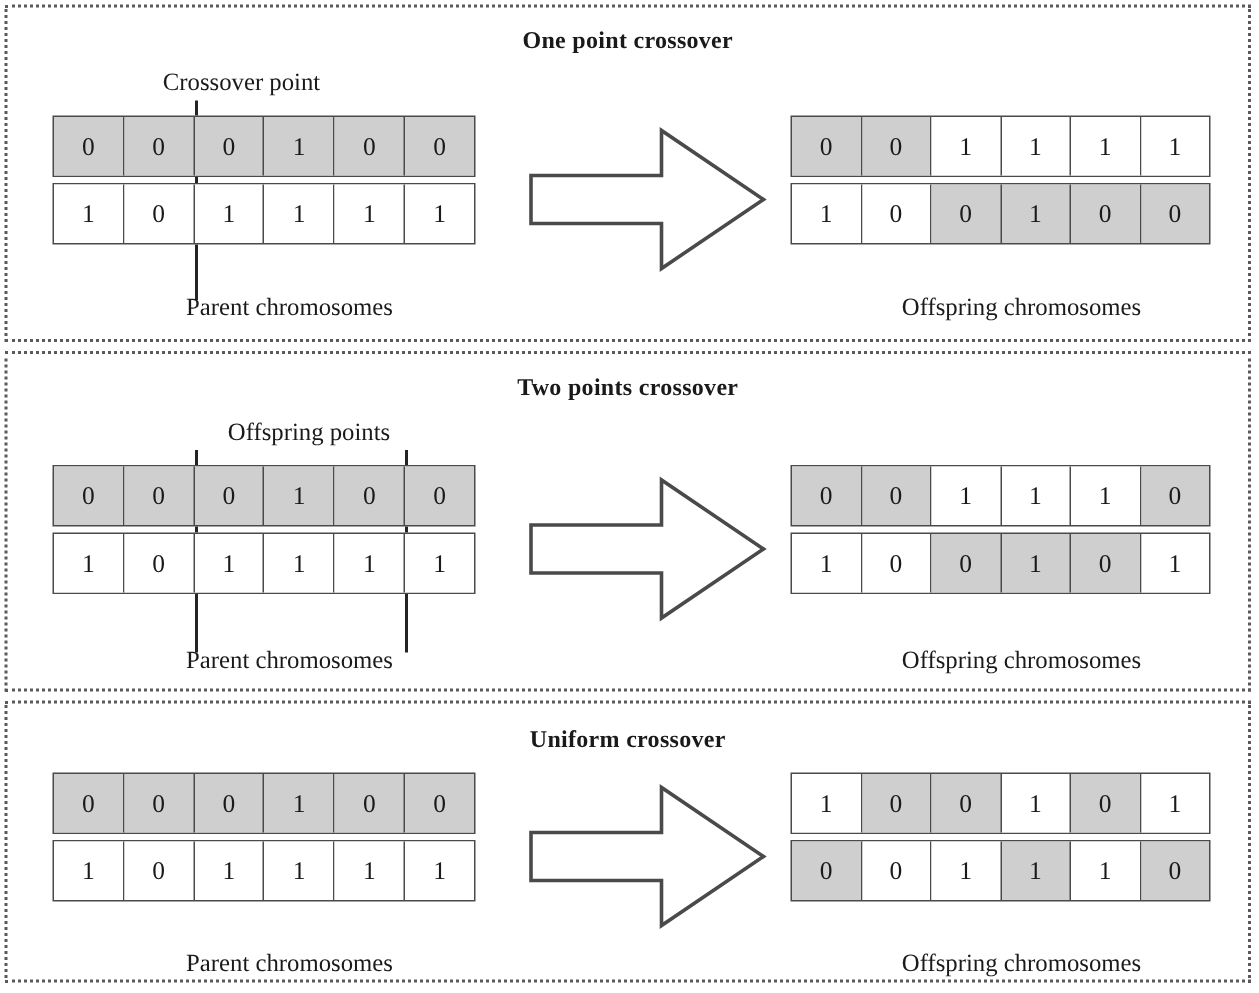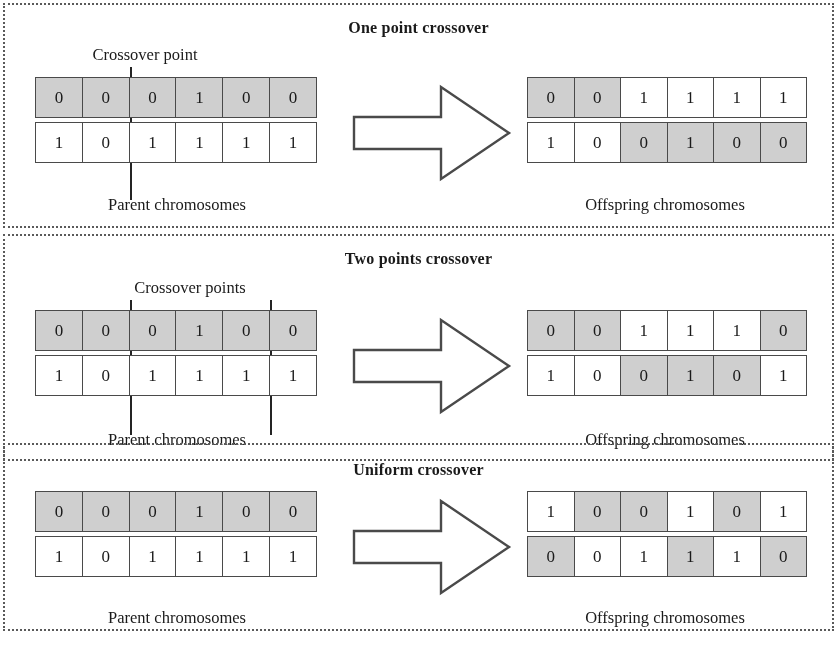--- a/index.html
+++ b/index.html
@@ -25,21 +25,21 @@
 
   .panel {
     position: absolute;
     left: 3px;
     width: 831px;
     border: 2px dotted #5a5a5a;
     box-sizing: border-box;
   }
   .panel-1 { top: 3px;   height: 225px; }
   .panel-2 { top: 234px; height: 227px; }
-  .panel-3 { top: 443px; height: 188px; }
+  .panel-3 { top: 467px; height: 188px; }
 
   .panel-title {
     position: absolute;
     top: 14px;
     left: 0;
     width: 100%;
     text-align: center;
     font-weight: bold;
     font-size: 16px;
     letter-spacing: 0.2px;
@@ -87,20 +87,21 @@
 
   
   .caption {
     position: absolute;
     font-size: 16.5px;
     white-space: nowrap;
   }
   .caption.centered {
     text-align: right;
     transform: translateX(-50%);
+    margin-left: 16px;
   }
 
   
   .arrow {
     position: absolute;
   }
   .arrow svg { display: block; }
 </style>
 </head>
 <body>
@@ -159,21 +160,21 @@
         <div class="cell shaded">0</div>
       </div>
     </div>
 
     <div class="caption centered" style="left:660px; top:190px;">Offspring chromosomes</div>
   </div>
 
   <div class="panel panel-2">
     <div class="panel-title">Two points crossover</div>
 
-    <div class="caption centered" style="left:185px; top:42px;">Crossover points</div>
+    <div class="caption centered" style="left:185px; top:42px;">Offspring points</div>
 
     <div class="xline" style="left:125px; top:64px; height:135px;"></div>
     <div class="xline" style="left:265px; top:64px; height:135px;"></div>
 
     <div class="grid left" style="top:74px;">
       <div class="chrom-row">
         <div class="cell shaded">0</div>
         <div class="cell shaded">0</div>
         <div class="cell shaded">0</div>
         <div class="cell shaded">1</div>

